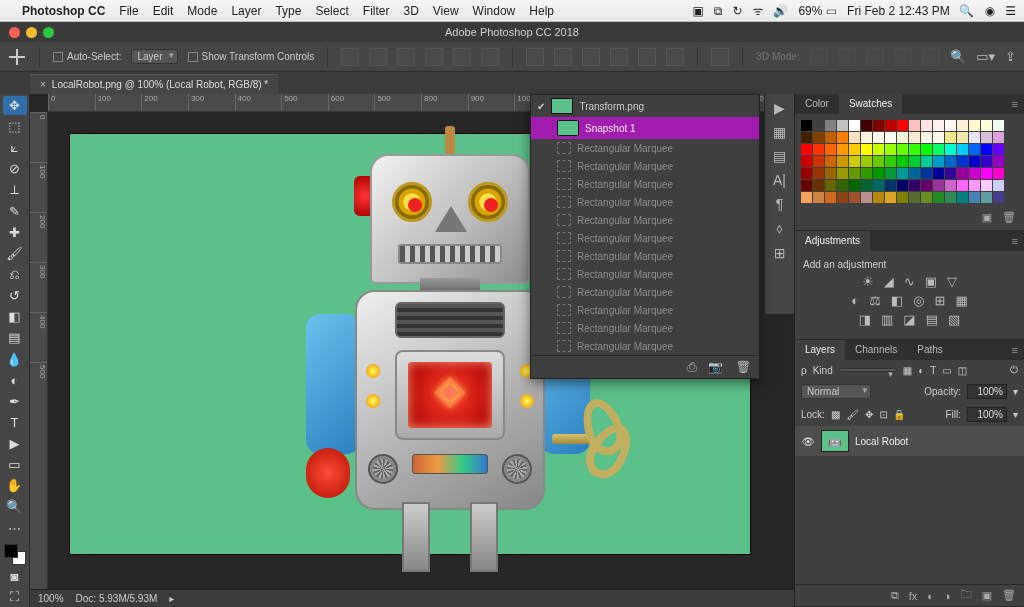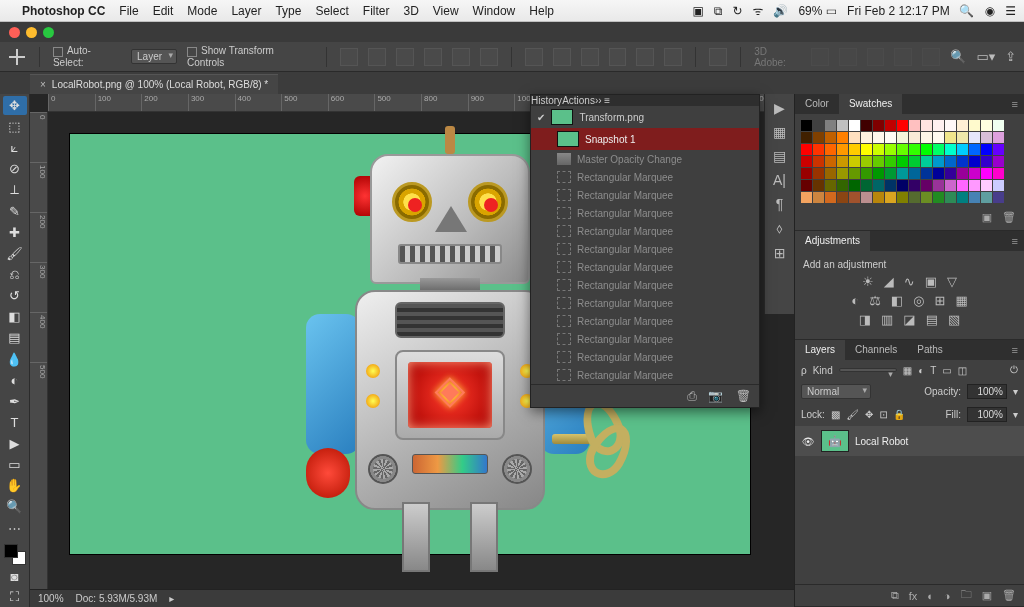--- a/index.html
+++ b/index.html
@@ -107,21 +107,21 @@
   .layer-row .eye{width:14px;text-align:center}
   .layer-thumb{width:28px;height:22px;background:#5bc08a;border:1px solid #222;display:flex;align-items:center;justify-content:center;font-size:11px}
   .layers-footer{height:22px;border-top:1px solid #2a2a2a;display:flex;align-items:center;justify-content:flex-end;gap:10px;padding:0 8px;color:#aaa;font-size:11px;margin-top:auto}
   
   .history-panel{position:absolute;left:530px;top:94px;width:230px;background:#3f3f3f;border:1px solid #222;box-shadow:0 4px 12px rgba(0,0,0,.5);font-size:10px;color:#ccc}
   .history-panel .tabs{display:flex;background:#2e2e2e}
   .hist-src{display:flex;align-items:center;gap:6px;padding:3px 6px}
   .hist-src .thumb{width:22px;height:16px;background:#5bc08a;border:1px solid #111}
   .hist-list{max-height:290px;overflow:hidden}
   .hist-item{display:flex;align-items:center;gap:6px;padding:3px 8px 3px 26px;color:#8d8d8d}
-  .hist-item.snap{background:#7f1d1d;color:#eee}
+  .hist-item.snap{background:#a21caf;color:#eee}
   .hist-item.snap .thumb{width:22px;height:16px;background:#5bc08a;border:1px solid #111}
   .hist-item.snap{padding-left:6px}
   .hist-item .ico{width:14px;height:12px;border:1px dashed #777}
   .hist-item.named .ico{border:0;background:linear-gradient(#888,#666);width:14px;height:12px}
   .hist-foot{display:flex;justify-content:flex-end;gap:12px;padding:4px 8px;border-top:1px solid #2a2a2a;color:#bbb;font-size:12px}
 </style>
 </head>
 <body>
 
 <div class="mac-menubar">
@@ -139,33 +139,34 @@
   <span>Window</span>
   <span>Help</span>
   <span class="spacer"></span>
   <div class="right">
     <span>▣</span>
     <span>⧉</span>
     <span>↻</span>
     <span>ᯤ</span>
     <span>🔊</span>
     <span><span>69%</span> ▭</span>
-    <span>Fri Feb 2  12:17 PM</span>
+    <span>Fri Feb 2  12:43 PM</span>
     <span>🔍</span>
     <span>◉</span>
     <span>☰</span>
   </div>
 </div>
 
 <div class="win-titlebar">
   <div class="traffic">
     <div class="tl red"></div>
     <div class="tl yel"></div>
     <div class="tl grn"></div>
   </div>
+  <div class="win-title">Adobe Photoshop CC 2018</div>
 </div>
 
 <div class="options-bar">
   <div class="move-ico"></div>
   <div class="vdiv"></div>
   <label><span class="chk"></span><span>Auto-Select:</span></label>
   <span class="sel">Layer</span>
   <label><span class="chk"></span><span>Show Transform Controls</span></label>
   <div class="vdiv"></div>
   <div class="opt-ico"></div>
@@ -177,21 +178,21 @@
   <div class="vdiv"></div>
   <div class="opt-ico"></div>
   <div class="opt-ico"></div>
   <div class="opt-ico"></div>
   <div class="opt-ico"></div>
   <div class="opt-ico"></div>
   <div class="opt-ico"></div>
   <div class="vdiv"></div>
   <div class="opt-ico"></div>
   <div class="vdiv"></div>
-  <span style="color:#777">3D Adobe:</span>
+  <span style="color:#777">3D Mode:</span>
   <div class="opt-ico" style="opacity:.4"></div>
   <div class="opt-ico" style="opacity:.4"></div>
   <div class="opt-ico" style="opacity:.4"></div>
   <div class="opt-ico" style="opacity:.4"></div>
   <div class="opt-ico" style="opacity:.4"></div>
   <div class="tail">
     <span>🔍</span>
     <span>▭▾</span>
     <span>⇪</span>
   </div>
@@ -528,40 +529,31 @@
         <span>◑</span>
         <span>🗀</span>
         <span>▣</span>
         <span>🗑</span>
       </div>
     </div>
   </div>
 </div>
 
 <div class="history-panel">
-  <div class="tabs">
-    <div class="tab active">History</div>
-    <div class="tab">Actions</div>
-    <div class="tab-right">›› ≡</div>
-  </div>
   <div class="hist-src">
     <span>✔</span>
     <span class="thumb"></span>
     <span>Transform.png</span>
   </div>
   <div class="hist-item snap">
     <span style="width:14px"></span>
     <span class="thumb"></span>
     <span>Snapshot 1</span>
   </div>
   <div class="hist-list" id="hist-list">
-      <div class="hist-item named">
-        <span class="ico"></span>
-        <span>Master Opacity Change</span>
-      </div>
       <div class="hist-item">
         <span class="ico"></span>
         <span>Rectangular Marquee</span>
       </div>
       <div class="hist-item">
         <span class="ico"></span>
         <span>Rectangular Marquee</span>
       </div>
       <div class="hist-item">
         <span class="ico"></span>

